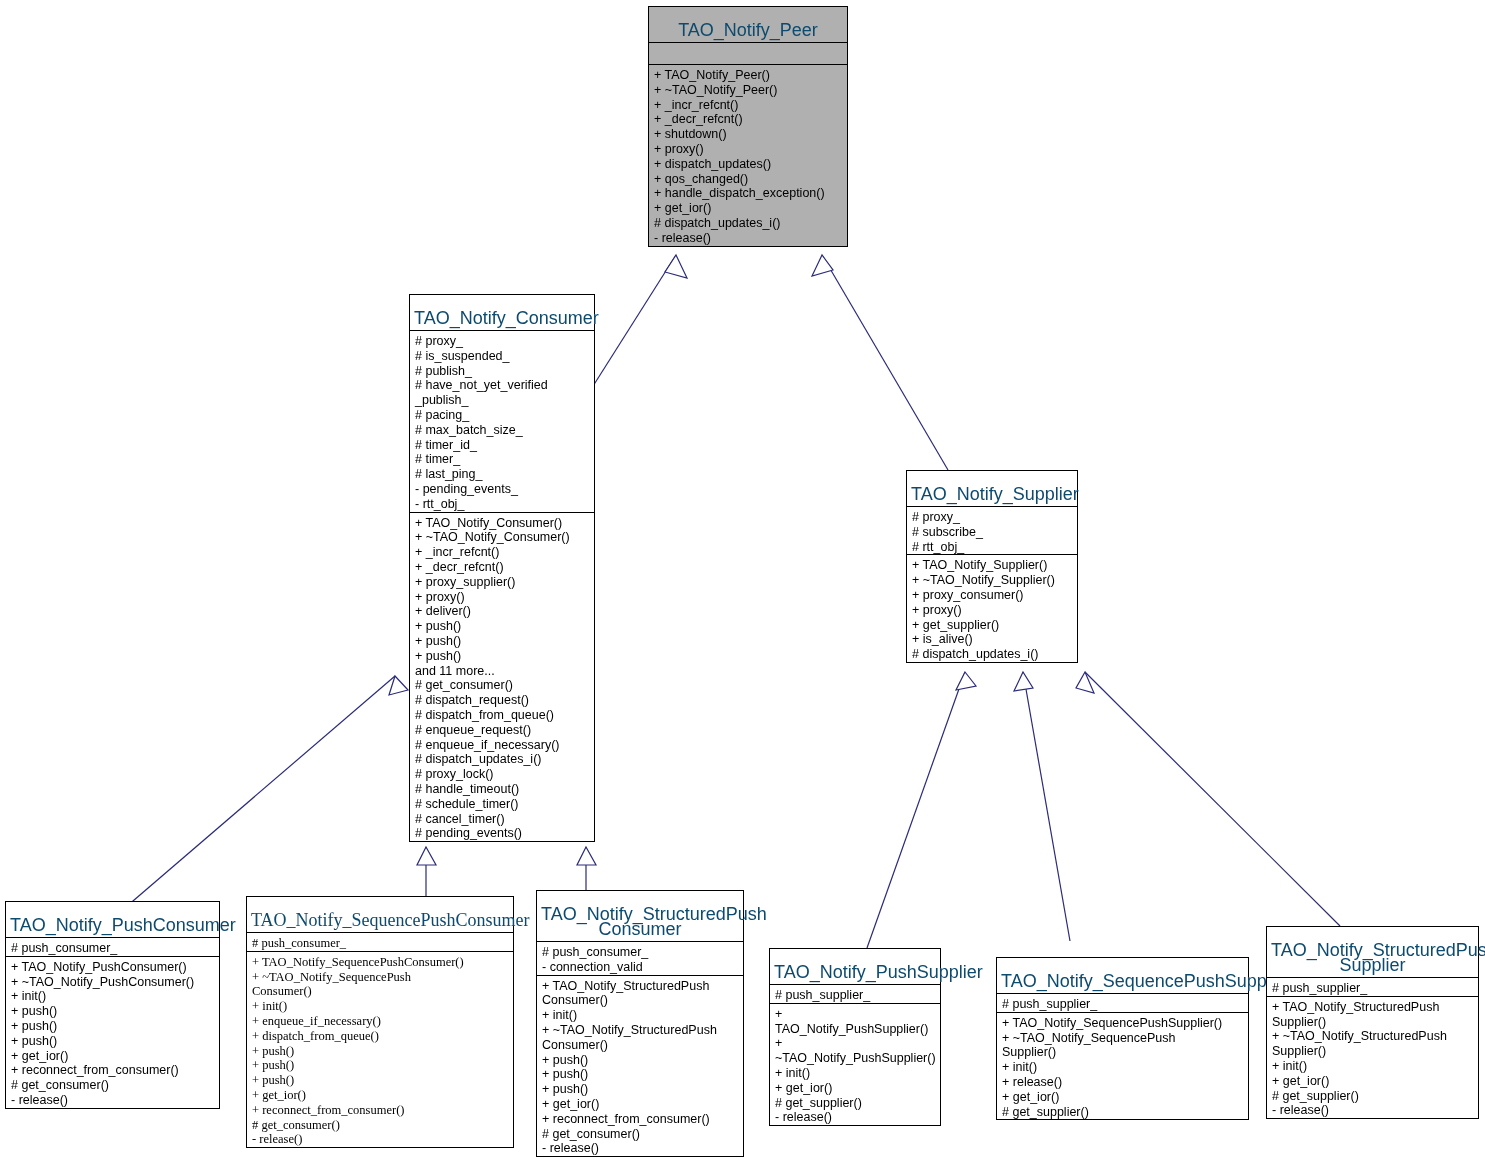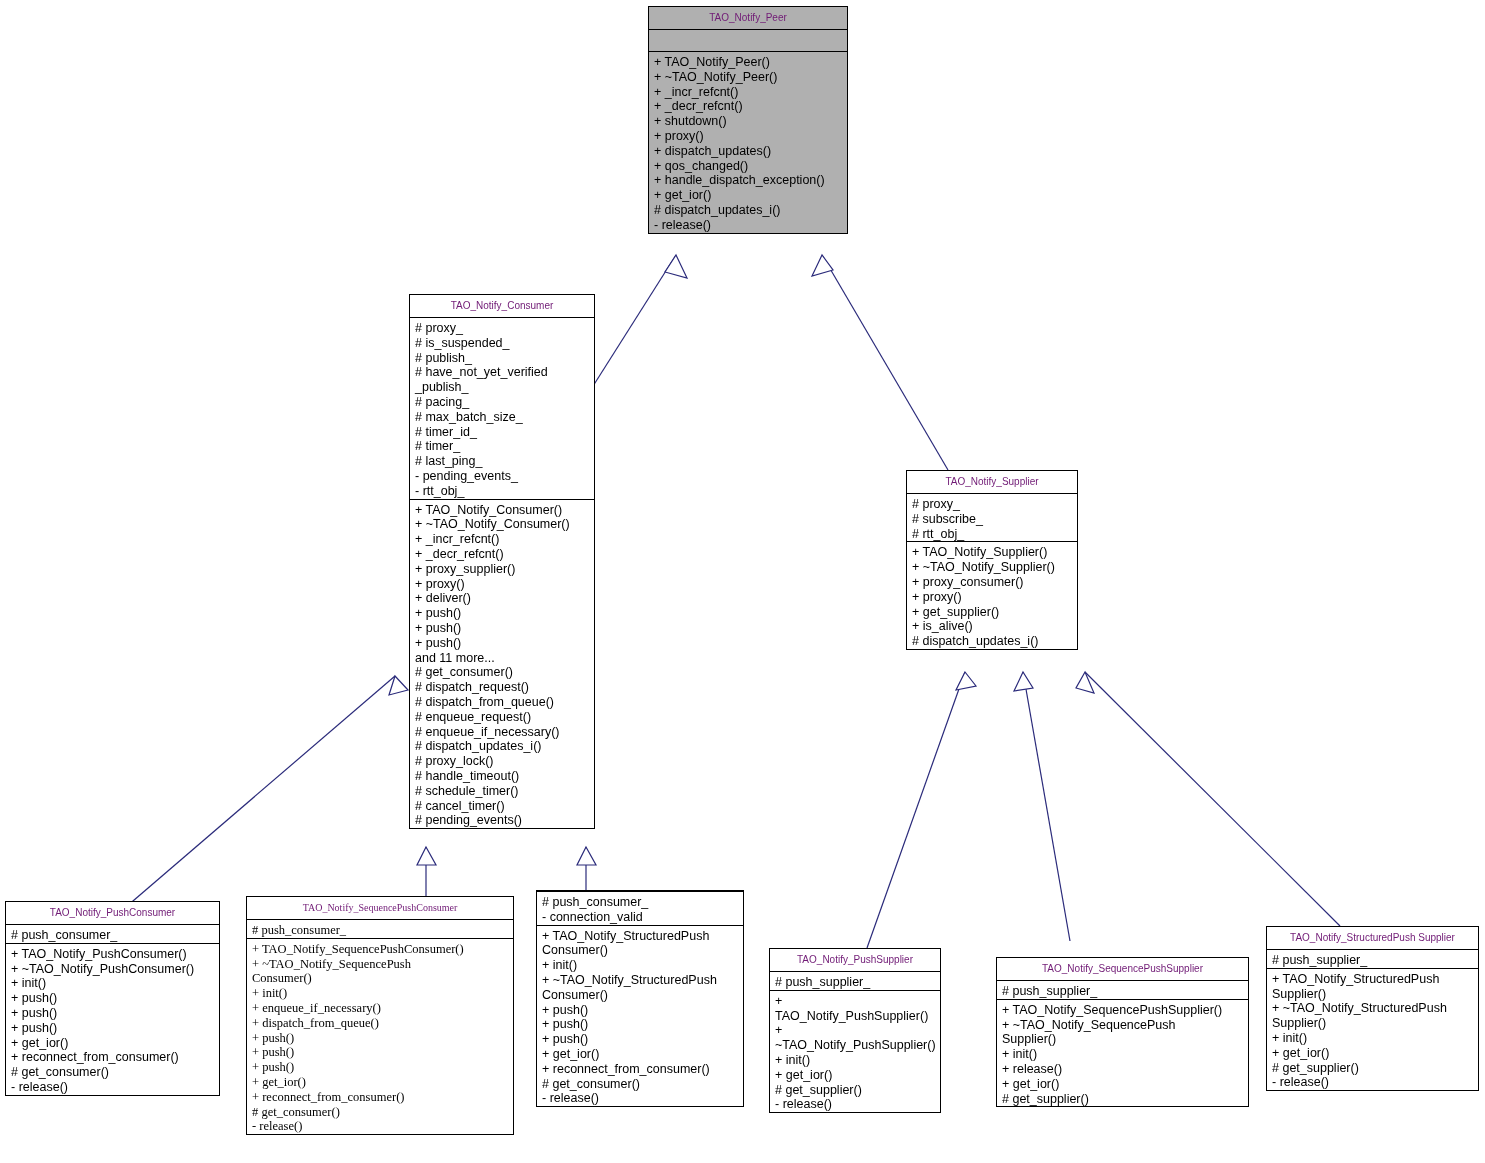--- a/index.html
+++ b/index.html
@@ -19,23 +19,23 @@
     position: absolute;
     border: 1px solid #000000;
     background: #ffffff;
     box-sizing: border-box;
   }
   .uml-class.filled {
     background: #b0b0b0;
   }
   .uml-title {
     text-align: center;
-    font-size: 10px;
-    color: #701a75;
-    padding: 3px 4px 4px 4px;
+    font-size: 18px;
+    color: #0c4a6e;
+    padding: 16px 4px 4px 4px;
     line-height: 15px;
   }
   .uml-sep {
     border-top: 1px solid #000000;
     height: 0;
     font-size: 0;
     line-height: 0;
   }
   .uml-section {
     padding: 3px 5px 0 5px;
@@ -219,20 +219,22 @@
       <div class="row">+ push()</div>
       <div class="row">+ push()</div>
       <div class="row">+ get_ior()</div>
       <div class="row">+ reconnect_from_consumer()</div>
       <div class="row"># get_consumer()</div>
       <div class="row">- release()</div>
     </div>
   </div>
 
   <div class="uml-class" style="left:536px; top:890px; width:208px;">
+    <div class="uml-title">TAO_Notify_StructuredPush
+Consumer</div>
     <div class="uml-sep"></div>
     <div class="uml-section">
       <div class="row"># push_consumer_</div>
       <div class="row">- connection_valid</div>
     </div>
     <div class="uml-sep"></div>
     <div class="uml-section">
       <div class="row">+ TAO_Notify_StructuredPush</div>
       <div class="row">Consumer()</div>
       <div class="row">+ init()</div>

